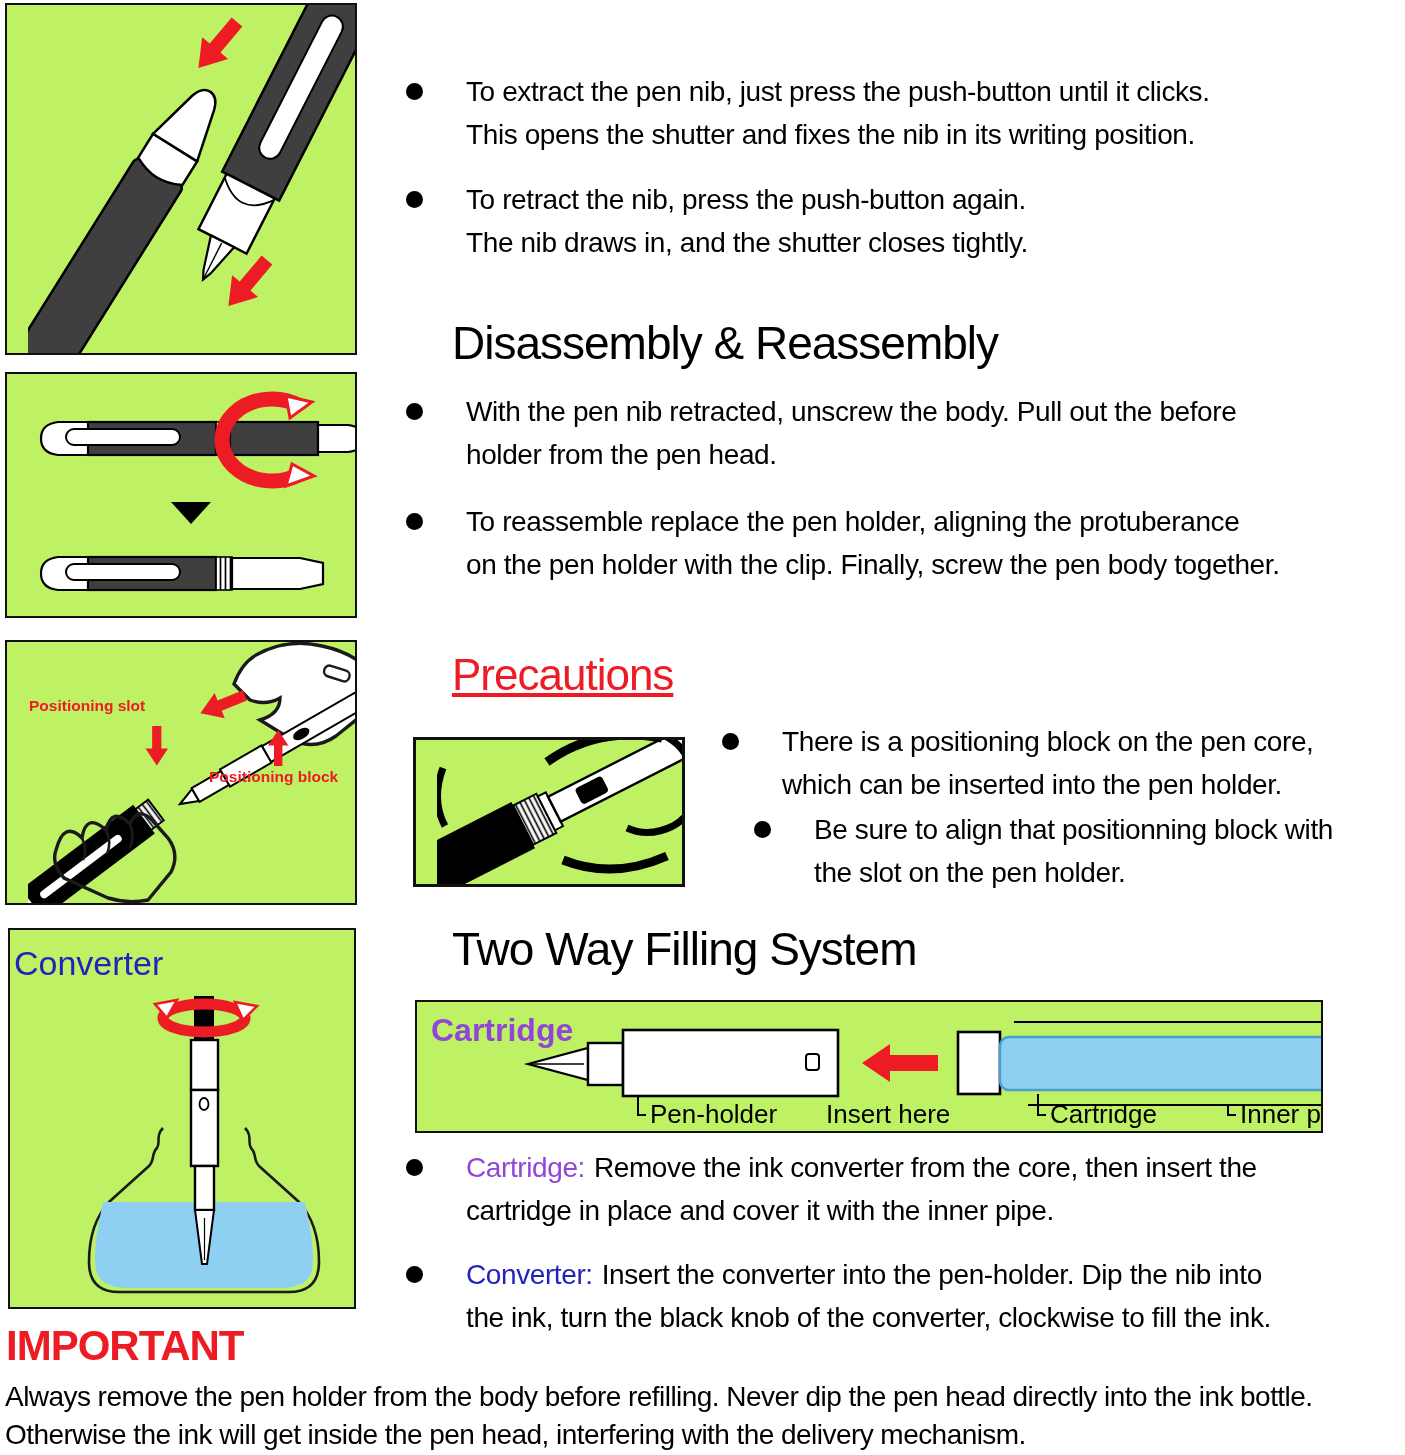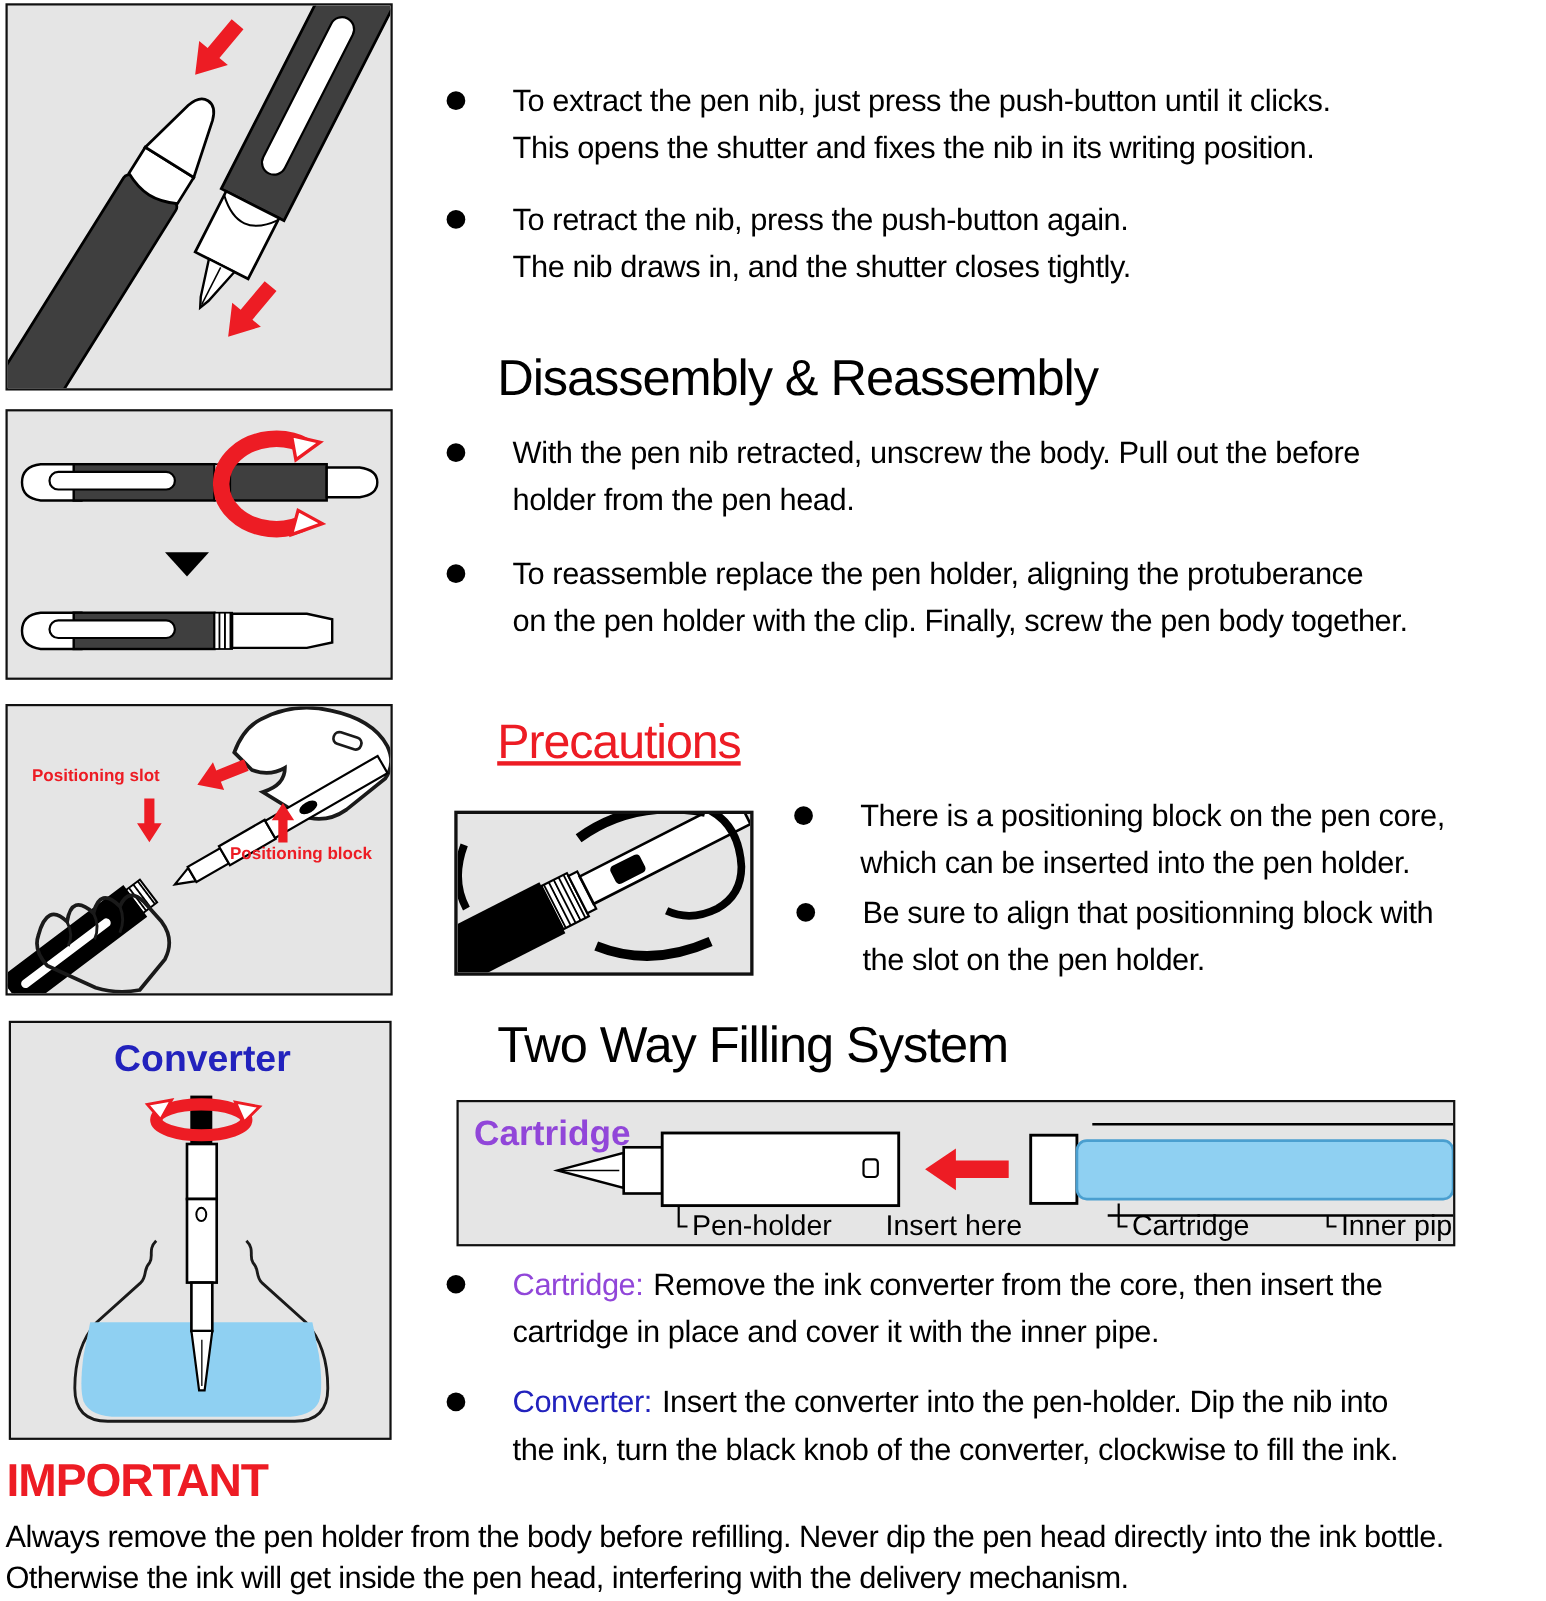--- a/index.html
+++ b/index.html
@@ -1,29 +1,29 @@
 <!DOCTYPE html>
 <html style="--red: #ed1c24; --blue: #2222bd; --purple: #9146d9; --ink_blue: #8fd0f2; --ink_edge: #4a9fd0; --pen_gray: #3f3f3f;"><head>
 <meta charset="utf-8">
 <style>
   html,body{margin:0;padding:0;background:#fff;}
   .page{position:relative;width:1405px;height:1455px;background:#fff;overflow:hidden;
         font-family:"Liberation Sans","DejaVu Sans",sans-serif;color:#000;}
-  .panel{position:absolute;border:2px solid #111;background:#e5e5e5;overflow:hidden;box-sizing:border-box;}
+  .panel{position:absolute;border:2px solid #111;background:#bef264;overflow:hidden;box-sizing:border-box;padding-left:21px;}
   .h1{position:absolute;font-size:46px;letter-spacing:-1px;color:#000;white-space:nowrap;}
   .h1.red{color:var(--red,#ed1c24);font-size:44px;text-decoration:underline;}
   .h1.imp{color:var(--red,#ed1c24);font-size:42px;font-weight:bold;}
   .bullet{position:absolute;display:flex;}
   .dot{width:17px;height:17px;border-radius:50%;background:#000;margin-top:13px;flex:none;}
   .btext{margin-left:43px;font-size:28px;line-height:43px;letter-spacing:-0.4px;white-space:nowrap;}
   .term{font-weight:normal;margin-right:9px;}
   .term.purple{color:var(--purple,#9146d9);}
   .term.blue{color:var(--blue,#2222bd);}
   .plain{position:absolute;font-size:28px;letter-spacing:-0.55px;white-space:nowrap;}
-  .conv-title{position:absolute;left:4px;right:0;top:14px;text-align:center;font-size:34px;font-weight:bold;
+  .conv-title{position:absolute;left:4px;right:0;top:14px;text-align:left;font-size:34px;font-weight:normal;
               color:var(--blue,#2222bd);}
   .pos-label{position:absolute;font-size:15.5px;font-weight:bold;color:var(--red,#ed1c24);white-space:nowrap;}
   .diag-label{position:absolute;left:14px;top:10px;font-size:32px;font-weight:bold;color:var(--purple,#9146d9);}
   svg{display:block;}
   svg text{font-family:"Liberation Sans","DejaVu Sans",sans-serif;font-size:26px;fill:#000;}
 </style>
 </head>
 <body>
 
 <div class="page">
@@ -193,21 +193,21 @@
   </div>
 
   <div class="bullet" style="left:722px;top:720px">
     <span class="dot"></span>
     <div class="btext">
       <div>There is a positioning block on the pen core,</div>
       <div>which can be inserted into the pen holder.</div>
     </div>
   </div>
 
-  <div class="bullet" style="left:724px;top:808px">
+  <div class="bullet" style="left:754px;top:808px">
     <span class="dot"></span>
     <div class="btext">
       <div>Be sure to align that positionning block with</div>
       <div>the slot on the pen holder.</div>
     </div>
   </div>
 
   <div class="h1" style="left:452px;top:922px">Two Way Filling System</div>
 
   <div class="panel" style="left:415px;top:1000px;width:908px;height:133px;border-width:2.5px">

